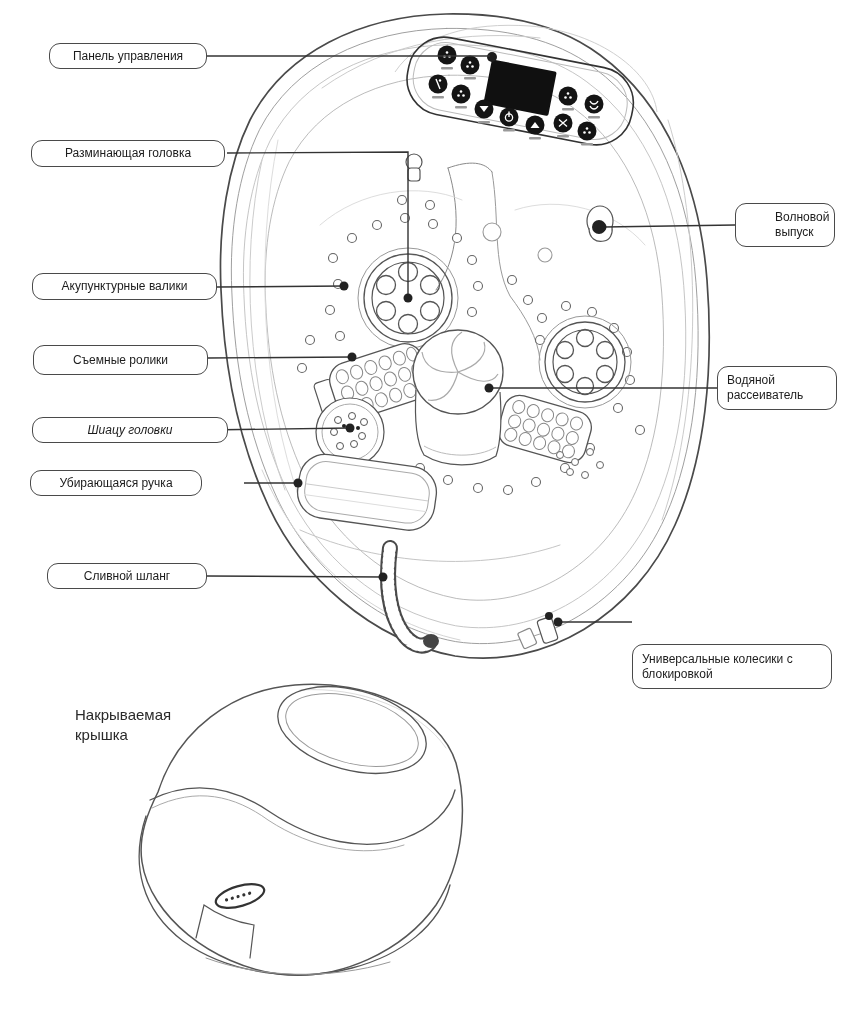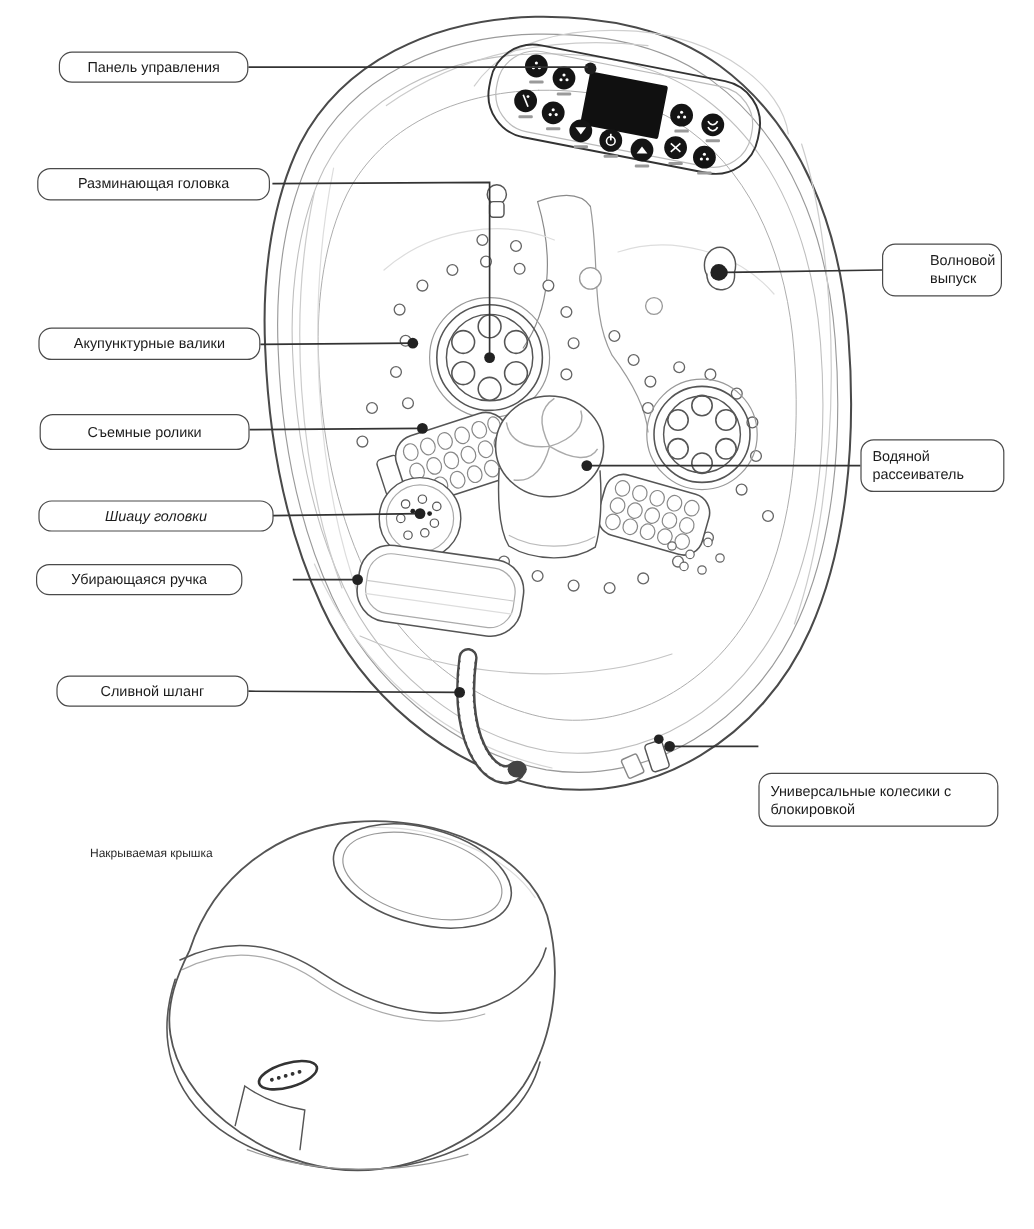--- a/index.html
+++ b/index.html
@@ -3,21 +3,21 @@
 <meta charset="utf-8">
 <style>
   html,body{margin:0;padding:0;background:#ffffff;}
   #stage{position:relative;width:862px;height:1024px;background:#ffffff;overflow:hidden;
          font-family:"Liberation Sans", sans-serif;}
   svg{position:absolute;left:0;top:0;}
   .label-box{position:absolute;border:1.4px solid #4a4a4a;border-radius:11px;background:#fff;
              font-size:12px;line-height:1.25;color:#1c1c1c;display:flex;align-items:center;
              justify-content:center;text-align:center;padding:2px 9px;box-sizing:border-box;z-index:5;}
   .align-left{justify-content:flex-start;text-align:left;}
-  .label-plain{position:absolute;font-size:10px;line-height:1.3;color:#2a2a2a;z-index:5;}
+  .label-plain{position:absolute;font-size:15px;line-height:1.3;color:#2a2a2a;z-index:5;}
 </style>
 </head>
 <body>
 
 <div id="stage">
 
   <svg width="862" height="1024" viewBox="0 0 862 1024">
 
     <g fill="none" stroke-linecap="round">
 

